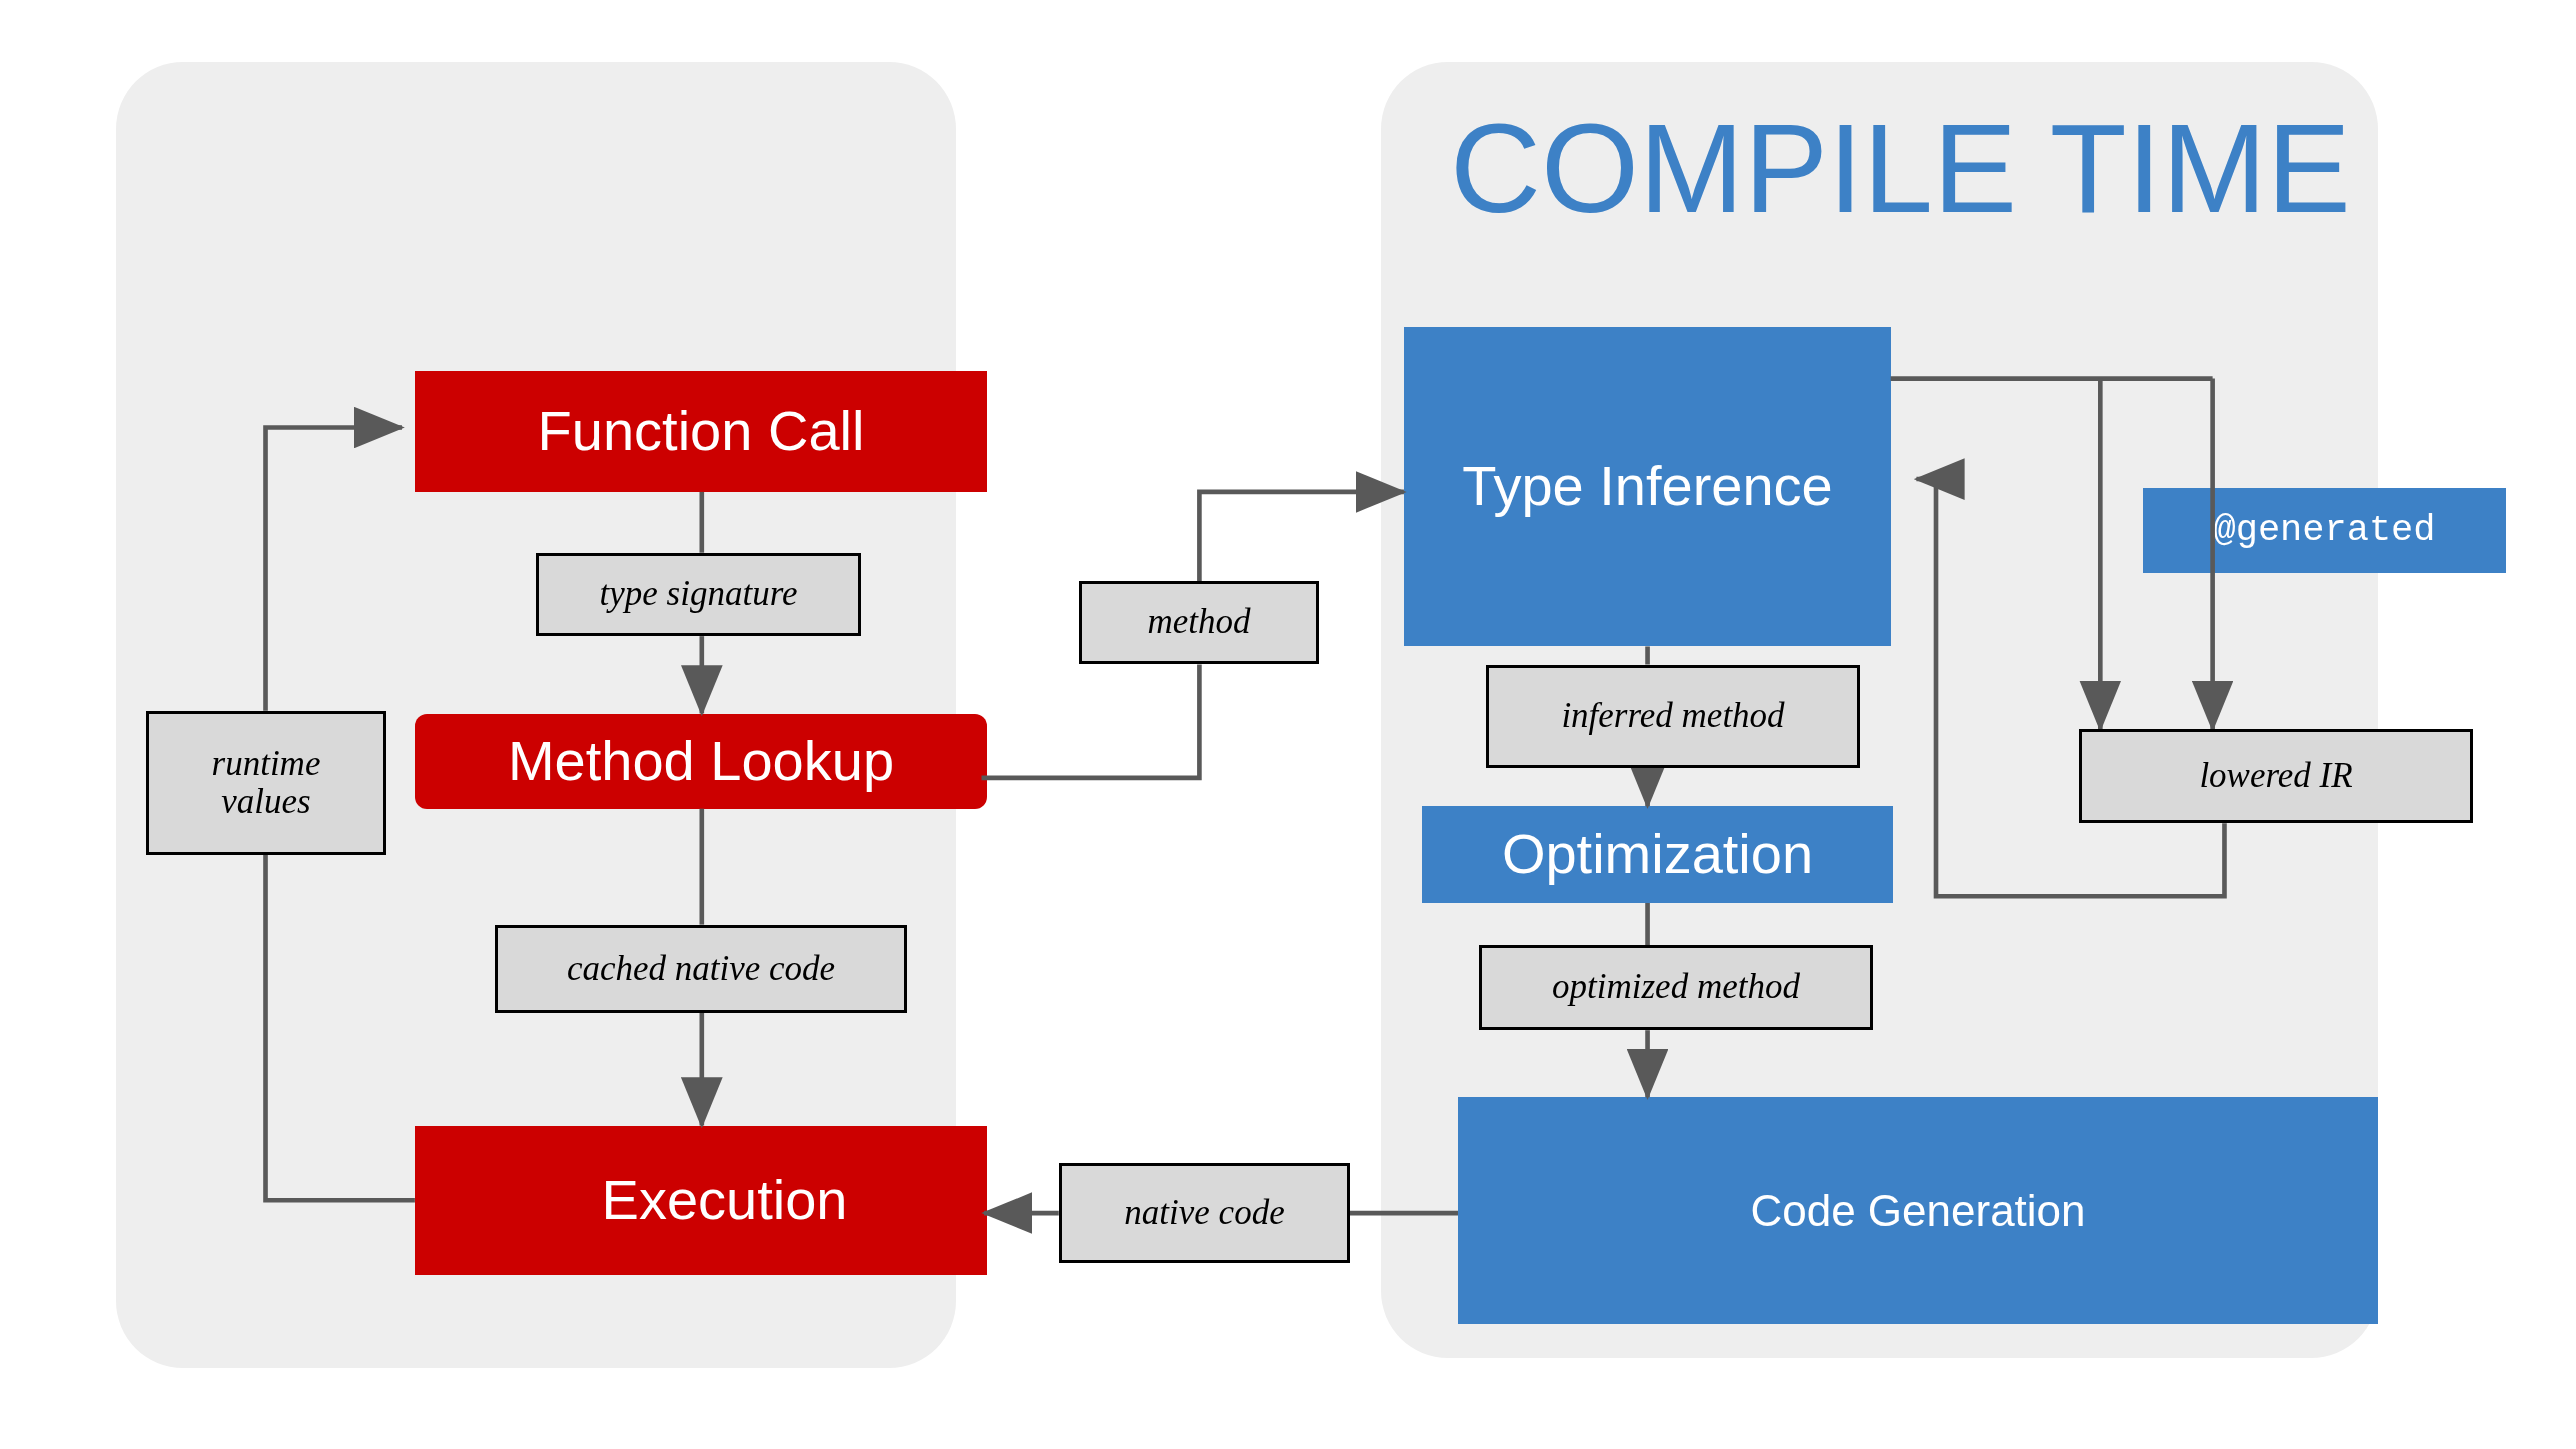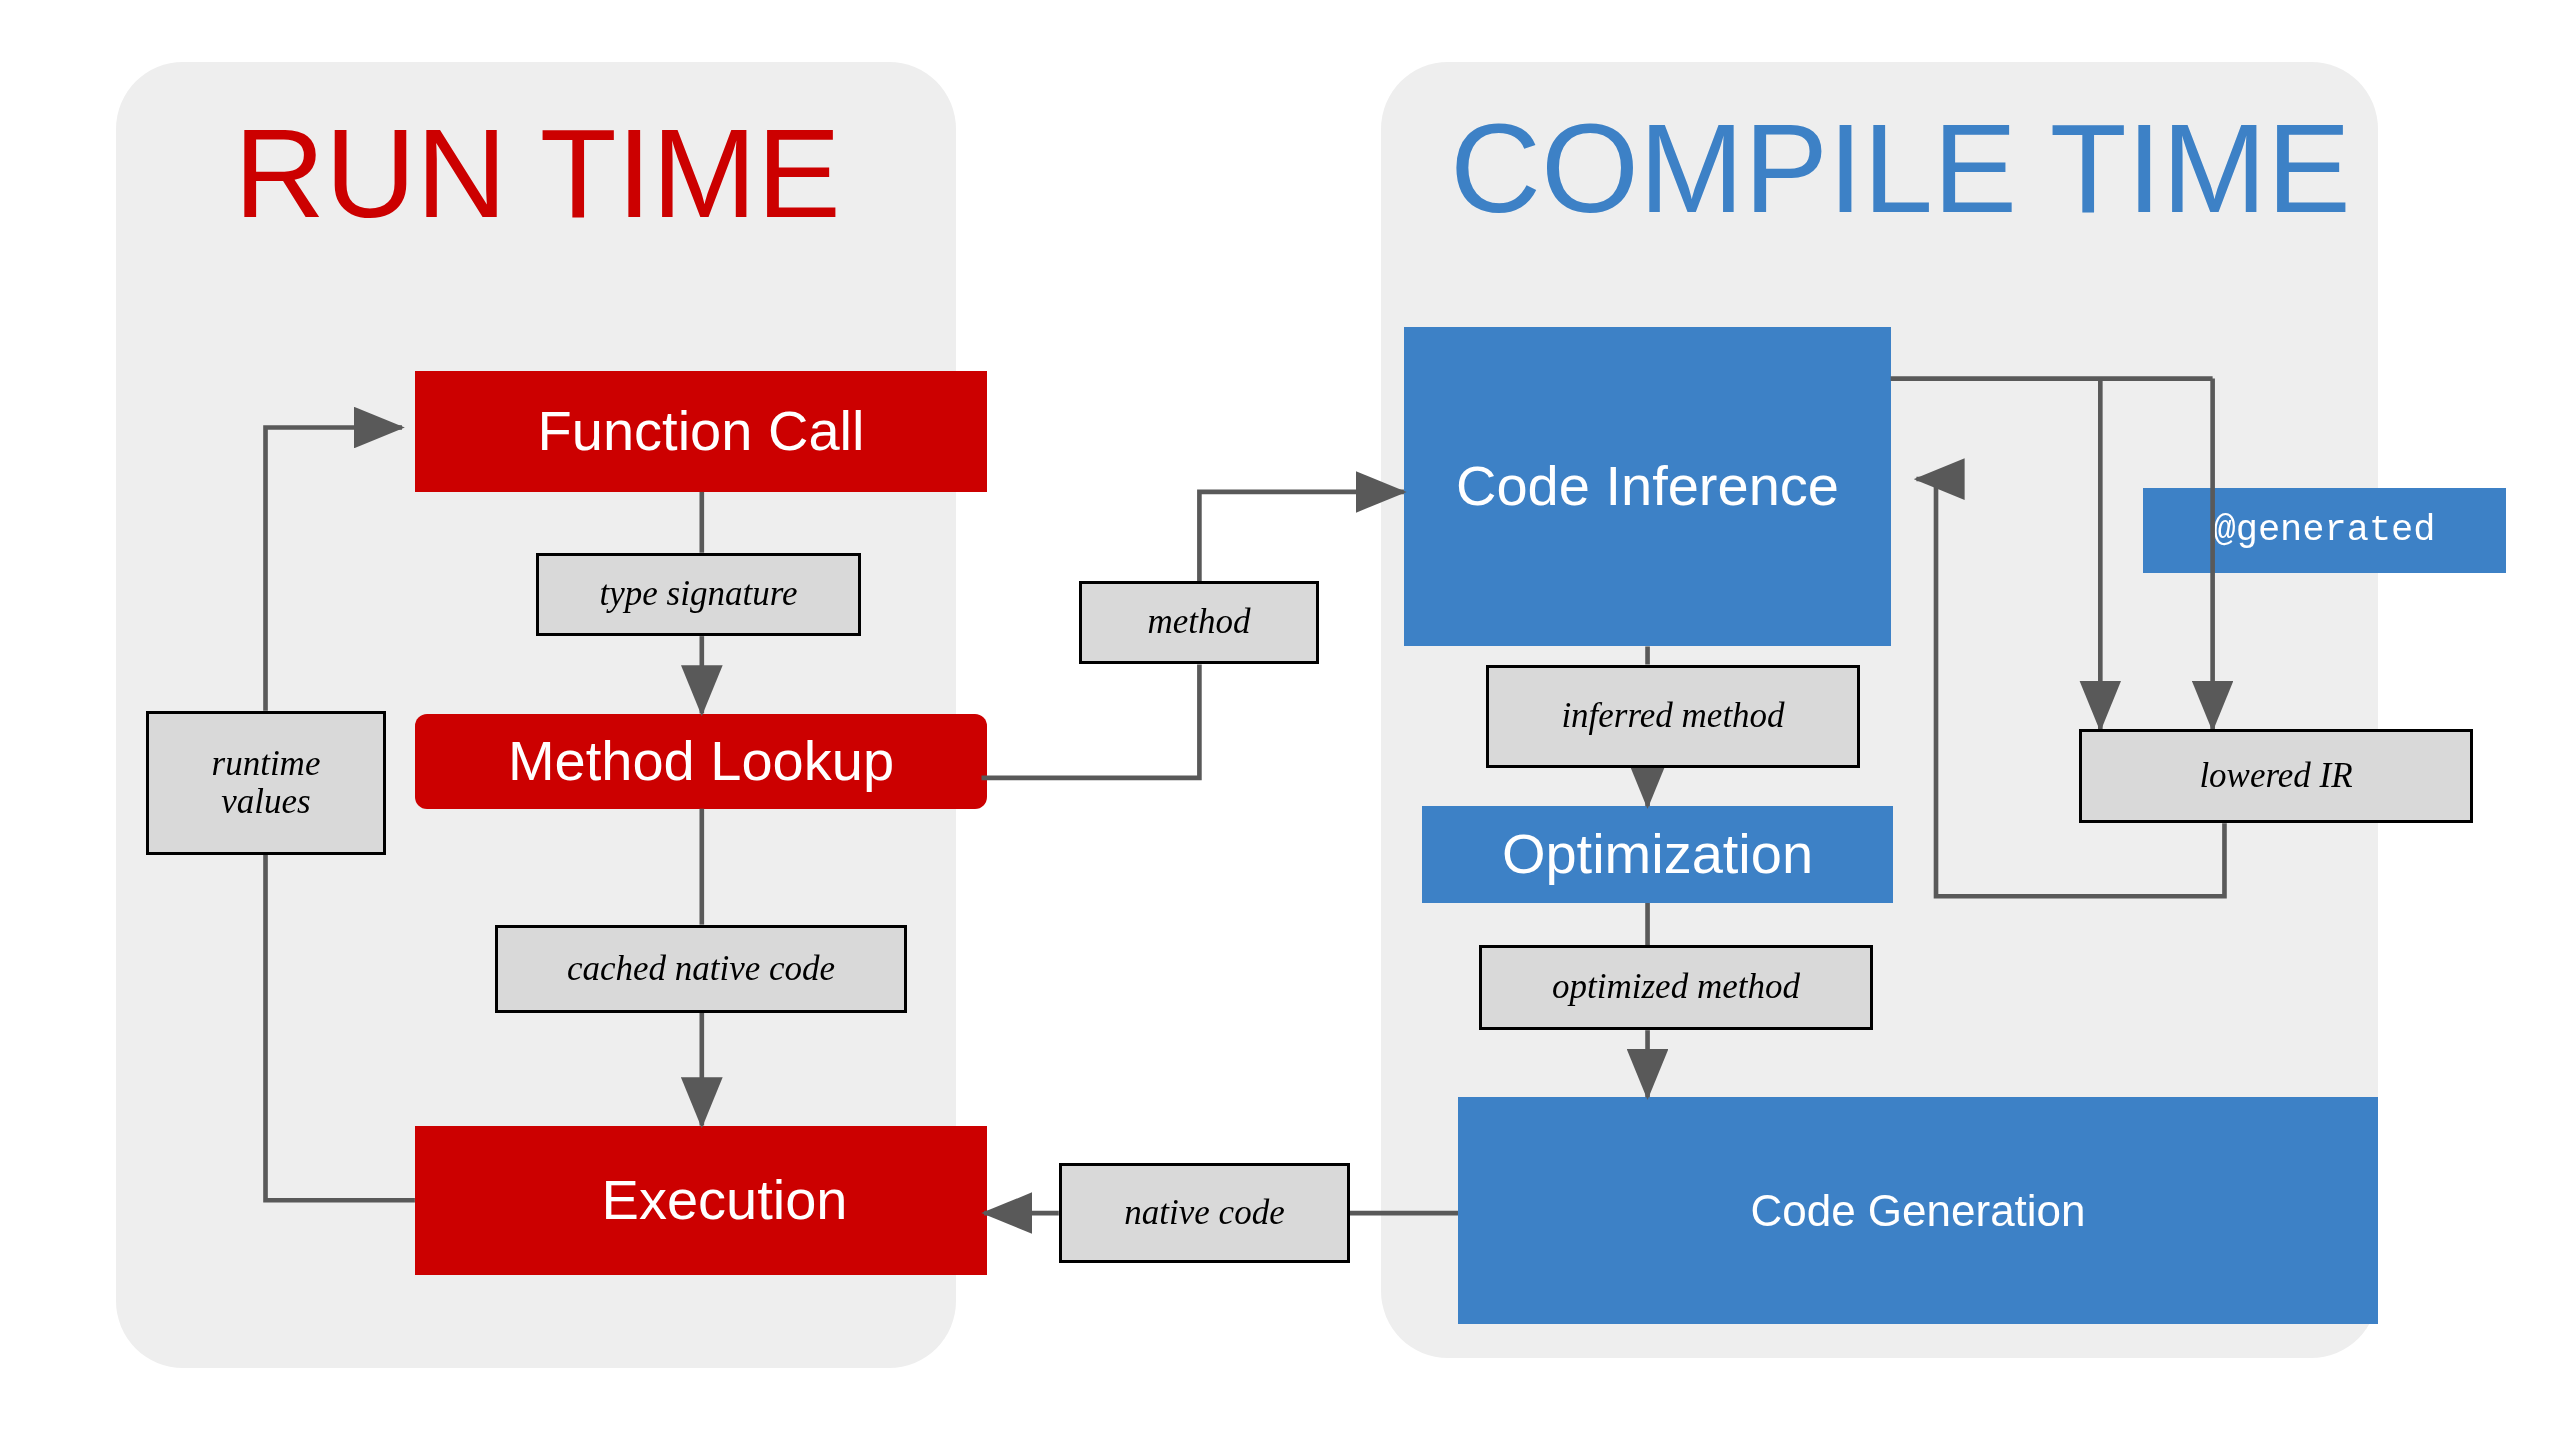--- a/index.html
+++ b/index.html
@@ -57,21 +57,20 @@
 </style>
 </head>
 <body>
 
 <div id="stage">
 
   <div class="panel" style="left:116px;top:62px;width:840px;height:1306px;"></div>
 
   <div class="panel" style="left:1381px;top:62px;width:997px;height:1296px;"></div>
 
-  <div class="panel-title" style="left:234px;top:111px;font-size:126px;color:#cc0000;">RUN TIME</div>
 
   <div class="panel-title" style="left:1450px;top:106px;font-size:126px;color:#3d81c6;">COMPILE TIME</div>
 
   <svg id="wires" viewBox="0 0 5000 2813" xmlns="http://www.w3.org/2000/svg">
     <defs>
       <marker id="ah" markerWidth="11" markerHeight="9" refX="10.4" refY="4.5" orient="auto" markerUnits="strokeWidth">
         <path d="M0,0 L11,4.5 L0,9 z" fill="#595959"></path>
       </marker>
     </defs>
     <g fill="none" stroke="#595959" stroke-width="9" stroke-linecap="butt" stroke-linejoin="miter">
@@ -126,21 +125,21 @@
     </div>
   </div>
 
   <div class="nodelayer">
     <div class="label" style="left:1079px;top:581px;width:240px;height:83px;font-size:35px;">method</div>
 
     <div class="label" style="left:1059px;top:1163px;width:291px;height:100px;font-size:35px;">native code</div>
   </div>
 
   <div class="nodelayer">
-    <div class="node blue" style="left:1404px;top:327px;width:487px;height:319px;font-size:56px;">Code Inference</div>
+    <div class="node blue" style="left:1404px;top:327px;width:487px;height:319px;font-size:56px;">Type Inference</div>
 
     <div class="label" style="left:1486px;top:665px;width:374px;height:103px;font-size:35px;">inferred method</div>
 
     <div class="node blue" style="left:1422px;top:806px;width:471px;height:97px;font-size:56px;">Optimization</div>
 
     <div class="label" style="left:1479px;top:945px;width:394px;height:85px;font-size:35px;">optimized method</div>
 
     <div class="node blue" style="left:2143px;top:488px;width:363px;height:85px;font-size:37px;font-family:'Liberation Mono', monospace;">@generated</div>
 
     <div class="label" style="left:2079px;top:729px;width:394px;height:94px;font-size:35px;">lowered IR</div>

